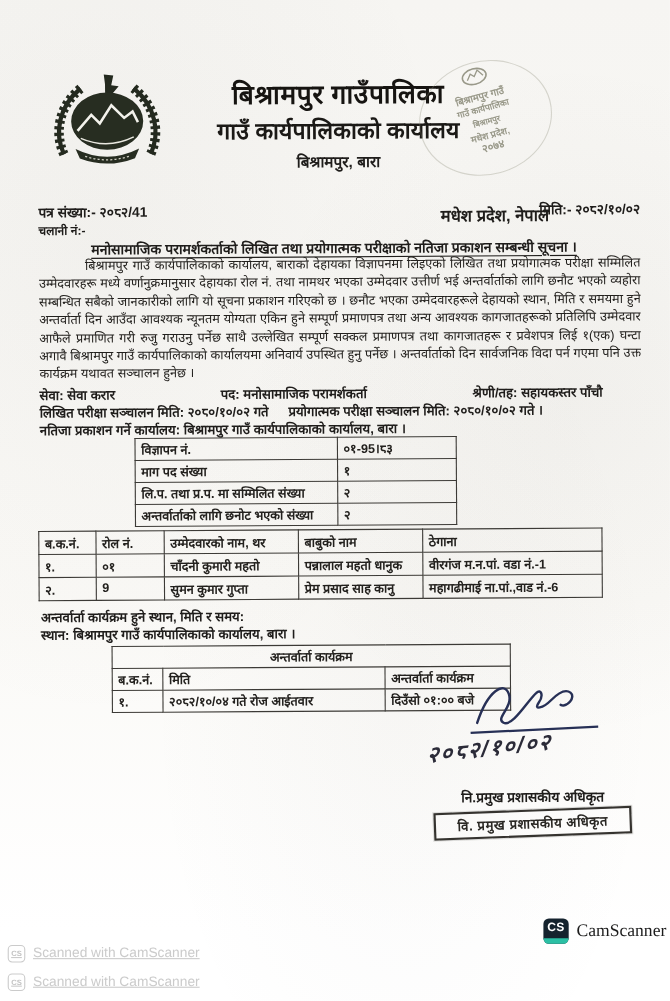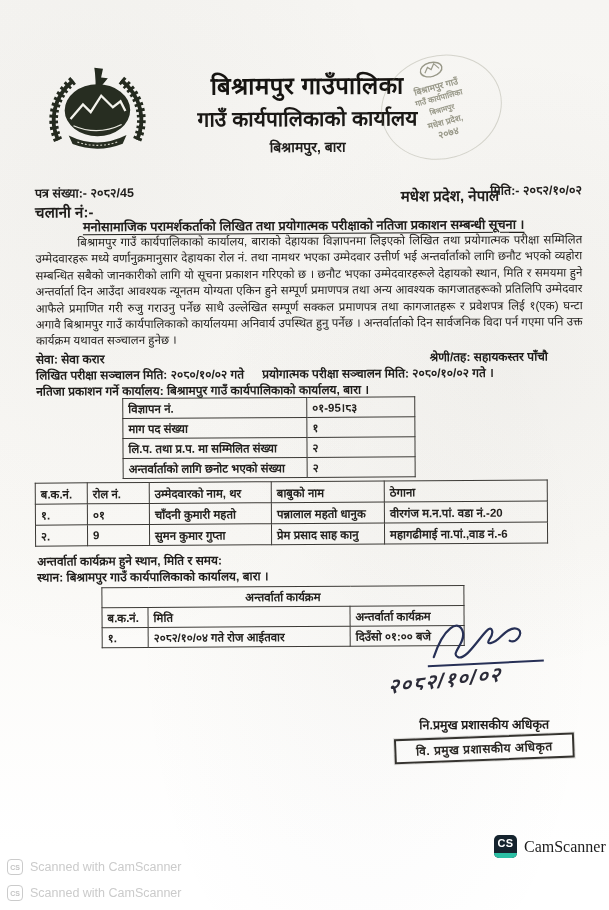--- a/index.html
+++ b/index.html
@@ -34,21 +34,21 @@
     padding-top:4px;
   }
   .stamp .s-line { line-height:12px; white-space:nowrap; }
   .province { left:372px; top:146px; width:158px; text-align:center; font-size:15px; font-weight:600;margin-top:40px; }
   .rule { left:20px; top:174px; width:578px; height:3px; background:#19181
 
 6; }
 
   
   .meta-row { left:36px; top:183px; width:547px; display:flex; justify-content:space-between; font-size:12.5px; font-weight:600; }
-  .dispatch { left:36px; top:200px; font-size:15px; font-weight:600; }
+  .dispatch { left:36px; top:200px; font-size:11px; font-weight:600; }
   .subject { left:0; top:216px; width:609px; text-align:center; font-size:12.8px; font-weight:700; }
   .subject span { text-decoration:underline; text-underline-offset:3px; }
 
   
   .body-para { left:36px; top:233px; width:547px; height:115px; overflow:hidden;
     font-size:11.6px; line-height:16.4px; text-align:justify; text-indent:42px; color:#23211e; }
   .service-row { left:36px; top:349px; width:512px; display:flex; justify-content:space-between; font-size:12px; font-weight:600; }
   .exam-row { left:36px; top:365px; font-size:12px; font-weight:600; display:flex; gap:18px; }
   .publisher-row { left:36px; top:381px; font-size:12px; font-weight:600; }
 
@@ -78,21 +78,21 @@
     box-shadow:0 0 0 1px rgba(60,58,54,.15); }
 
   
   .cs-logo { left:494px; top:835px; display:flex; align-items:center; gap:7px; }
   .cs-icon { position:relative; width:23px; height:23px; border-radius:5px; background:#15232e; }
   .cs-icon .cs-txt { position:absolute; top:2px; left:0; width:100%; text-align:center;
     color:#fff; font-size:11px; font-weight:700; letter-spacing:.3px; }
   .cs-icon .cs-teal { position:absolute; bottom:0; left:0; width:100%; height:5px;
     background:#2bbfa4; border-radius:0 0 5px 5px; }
   .cs-word { font-family:"Liberation Serif","DejaVu Serif",serif; font-size:16px; color:#1c1c1c; }
-  .scan-badge { display:flex; align-items:center; gap:7px; color:#cbcbcb; }
+  .scan-badge { display:flex; align-items:flex-start; gap:7px; color:#cbcbcb;text-decoration:underline; }
   .scan-badge .sb-icon { width:16px; height:16px; border:1.6px solid #cbcbcb; border-radius:4px;
     font-size:7px; font-weight:700; display:flex; align-items:center; justify-content:center; color:#c4c4c4; }
   .badge1 { left:7px; top:859px; }
   .badge2 { left:7px; top:885px; }
   .scan-badge .sb-text { font-size:12.5px; }
 </style>
 </head>
 <body>
 
 <div class="page">
@@ -130,37 +130,38 @@
       <div class="s-line" style="font-size:10px;">२०७४</div>
     </div>
 
     <div class="abs province">मधेश प्रदेश, नेपाल</div>
 
     <div class="abs rule"></div>
 
     <div class="abs meta-row">
       <div>
         <span>पत्र संख्या:-</span>
-        <span>२०८२/45</span>
+        <span>२०८२/41</span>
       </div>
       <div>
         <span>मिति:-</span>
         <span>२०८२/१०/०२</span>
       </div>
     </div>
     <div class="abs dispatch">चलानी नं:-</div>
 
     <div class="abs subject">
       <span>मनोसामाजिक परामर्शकर्ताको लिखित तथा प्रयोगात्मक परीक्षाको नतिजा प्रकाशन सम्बन्धी सूचना ।</span>
     </div>
 
     <p class="abs body-para">बिश्रामपुर गाउँ कार्यपालिकाको कार्यालय, बाराको देहायका विज्ञापनमा लिइएको लिखित तथा प्रयोगात्मक परीक्षा सम्मिलित उम्मेदवारहरू मध्ये वर्णानुक्रमानुसार देहायका रोल नं. तथा नामथर भएका उम्मेदवार उत्तीर्ण भई अन्तर्वार्ताको लागि छनौट भएको व्यहोरा सम्बन्धित सबैको जानकारीको लागि यो सूचना प्रकाशन गरिएको छ । छनौट भएका उम्मेदवारहरूले देहायको स्थान, मिति र समयमा हुने अन्तर्वार्ता दिन आउँदा आवश्यक न्यूनतम योग्यता एकिन हुने सम्पूर्ण प्रमाणपत्र तथा अन्य आवश्यक कागजातहरूको प्रतिलिपि उम्मेदवार आफैले प्रमाणित गरी रुजु गराउनु पर्नेछ साथै उल्लेखित सम्पूर्ण सक्कल प्रमाणपत्र तथा कागजातहरू र प्रवेशपत्र लिई १(एक) घन्टा अगावै बिश्रामपुर गाउँ कार्यपालिकाको कार्यालयमा अनिवार्य उपस्थित हुनु पर्नेछ । अन्तर्वार्ताको दिन सार्वजनिक विदा पर्न गएमा पनि उक्त कार्यक्रम यथावत सञ्चालन हुनेछ ।</p>
 
     <div class="abs service-row">
       <span>सेवा: सेवा करार</span>
+      <span>पद: मनोसामाजिक परामर्शकर्ता</span>
       <span>श्रेणी/तह: सहायकस्तर पाँचौ</span>
     </div>
     <div class="abs exam-row">
       <span>लिखित परीक्षा सञ्चालन मिति: २०८०/१०/०२ गते</span>
       <span>प्रयोगात्मक परीक्षा सञ्चालन मिति: २०८०/१०/०२ गते ।</span>
     </div>
     <div class="abs publisher-row">नतिजा प्रकाशन गर्ने कार्यालय: बिश्रामपुर गाउँ कार्यपालिकाको कार्यालय, बारा ।</div>
 
     <table class="abs info-table">
       <colgroup>
@@ -201,21 +202,21 @@
           <td>रोल नं.</td>
           <td>उम्मेदवारको नाम, थर</td>
           <td>बाबुको नाम</td>
           <td>ठेगाना</td>
         </tr>
         <tr>
           <td>१.</td>
           <td>०१</td>
           <td>चाँदनी कुमारी महतो</td>
           <td>पन्नालाल महतो धानुक</td>
-          <td>वीरगंज म.न.पां. वडा नं.-20</td>
+          <td>वीरगंज म.न.पां. वडा नं.-1</td>
         </tr>
         <tr>
           <td>२.</td>
           <td>9</td>
           <td>सुमन कुमार गुप्ता</td>
           <td>प्रेम प्रसाद साह कानु</td>
           <td>महागढीमाई ना.पां.,वाड नं.-6</td>
         </tr>
       </tbody>
     </table>

